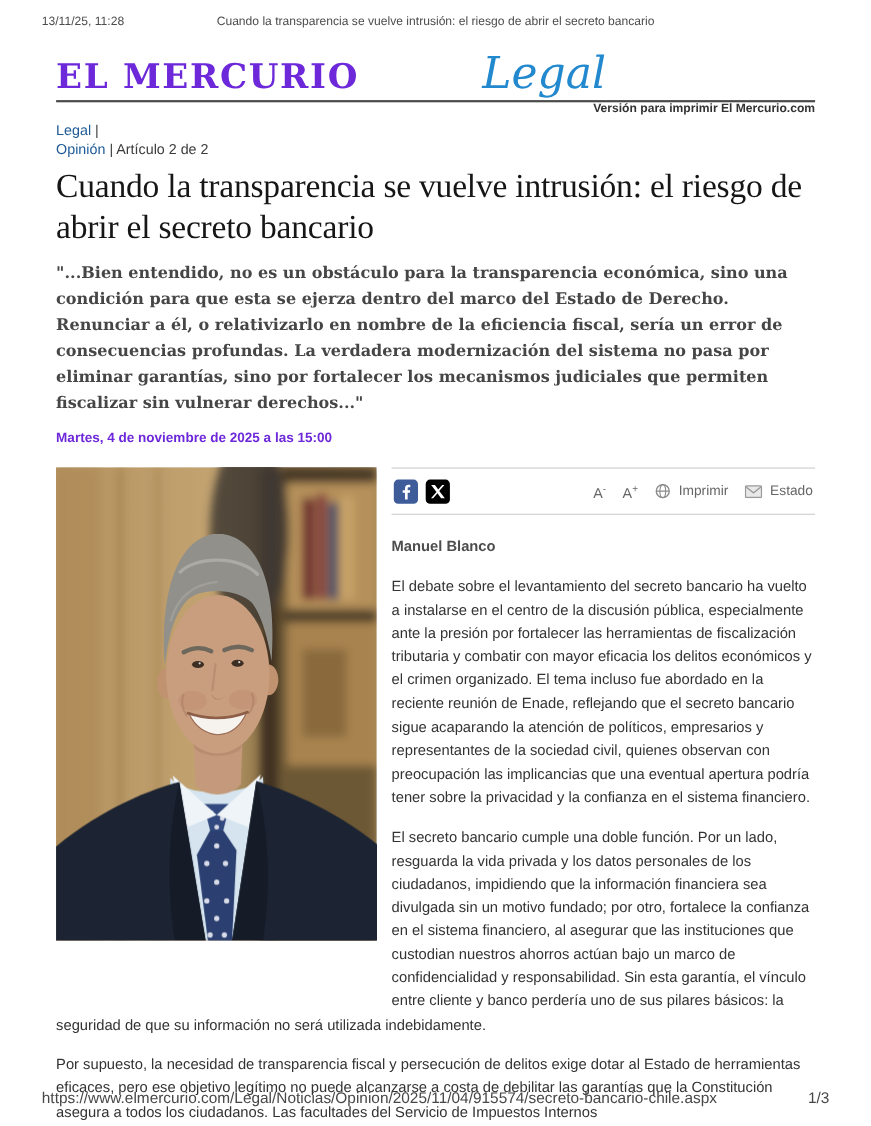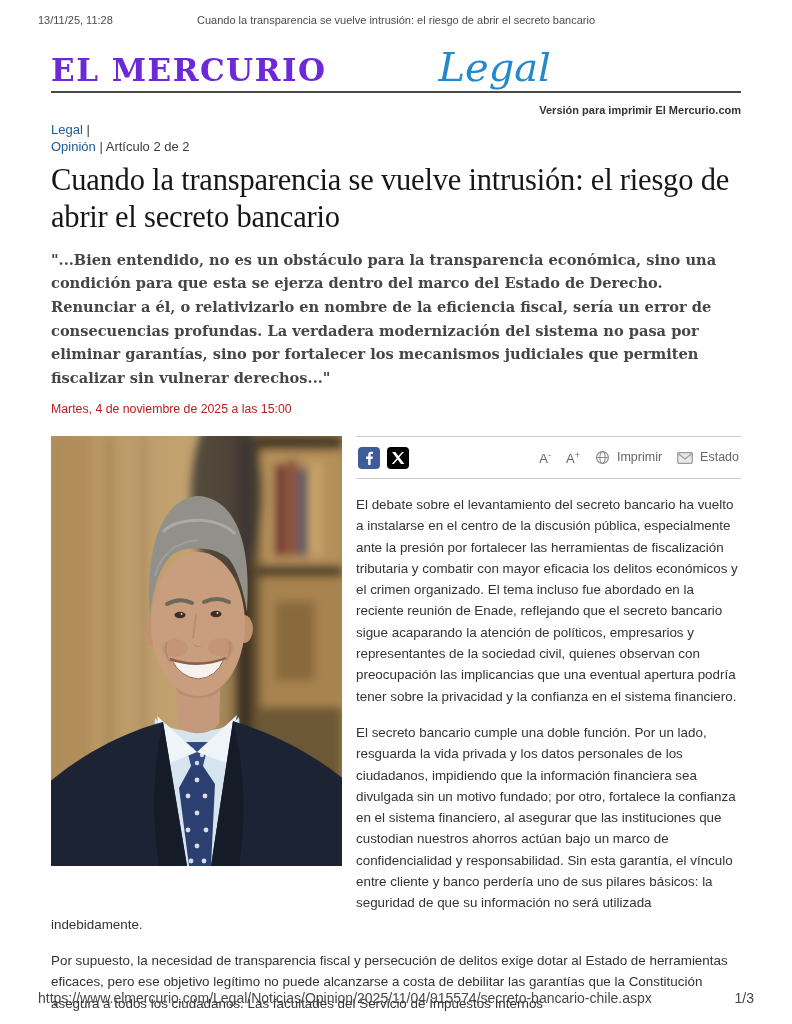--- a/index.html
+++ b/index.html
@@ -30,38 +30,38 @@
     font-family: "DejaVu Serif", serif; font-weight: 700;
     font-size: 31px; letter-spacing: 1.5px; color: #6d28d9; line-height: 1;
   }
   .section-logo {
     font-family: "DejaVu Serif", serif; font-style: italic;
     font-size: 40px; line-height: 0.95; margin-left: 112px;
   }
   .masthead-rule { border-bottom: 2px solid #4a4a4a; margin-top: 5px; }
   .print-link {
     text-align: right; font-size: 11px; font-weight: 700; color: #333;
-    margin-top: 11px; cursor: pointer;
+    margin-top: 0; cursor: pointer;
   }
 
   
   .breadcrumb { margin-top: 6px; font-size: 13px; font-weight: 400; line-height: 1.3; color: #3c3c3c; }
   .crumb-link { cursor: pointer; }
 
   
   h1.headline {
     font-family: "Liberation Serif", serif; font-weight: 400;
     font-size: 30.5px; line-height: 37px; color: #161616;
     margin: 6px 0 12px 0; letter-spacing: -0.2px;
   }
   .quote {
     font-family: "DejaVu Serif", serif; font-weight: 700;
     font-size: 14.6px; line-height: 23.6px; color: #464646;
   }
-  .date { font-size: 12.3px; color: #b91c1c; margin: 13px 0 20px 0; }
+  .date { font-size: 12.3px; color: #6d28d9; margin: 13px 0 20px 0; font-weight: bold; }
 
   
   .article { font-size: 13.4px; line-height: 21.3px; color: #333; }
   .photo-wrap {
     float: left; width: 291px; height: 430px;
     margin: 0 14px 46px 0; overflow: hidden; background: #b59362;
   }
   .photo-wrap svg { display: block; width: 100%; height: 100%; }
 
   .toolbar {
@@ -235,20 +235,21 @@
           <span class="ctl">
             <svg width="16" height="12" viewBox="0 0 16 12">
               <rect x="0.7" y="0.7" width="14.6" height="10.6" rx="1" fill="#e8e8e8" stroke="#9a9a9a" stroke-width="1.2"></rect>
               <path d="M1,1.5 L8,7 L15,1.5" fill="none" stroke="#9a9a9a" stroke-width="1.2"></path>
             </svg>
             <span>Estado</span>
           </span>
         </div>
       </div>
 
+      <div class="author">Manuel Blanco</div>
 
       <p>El debate sobre el levantamiento del secreto bancario ha vuelto a instalarse en el centro de la discusión pública, especialmente ante la presión por fortalecer las herramientas de fiscalización tributaria y combatir con mayor eficacia los delitos económicos y el crimen organizado. El tema incluso fue abordado en la reciente reunión de Enade, reflejando que el secreto bancario sigue acaparando la atención de políticos, empresarios y representantes de la sociedad civil, quienes observan con preocupación las implicancias que una eventual apertura podría tener sobre la privacidad y la confianza en el sistema financiero.</p>
       <p>El secreto bancario cumple una doble función. Por un lado, resguarda la vida privada y los datos personales de los ciudadanos, impidiendo que la información financiera sea divulgada sin un motivo fundado; por otro, fortalece la confianza en el sistema financiero, al asegurar que las instituciones que custodian nuestros ahorros actúan bajo un marco de confidencialidad y responsabilidad. Sin esta garantía, el vínculo entre cliente y banco perdería uno de sus pilares básicos: la seguridad de que su información no será utilizada indebidamente.</p>
       <p>Por supuesto, la necesidad de transparencia fiscal y persecución de delitos exige dotar al Estado de herramientas eficaces, pero ese objetivo legítimo no puede alcanzarse a costa de debilitar las garantías que la Constitución asegura a todos los ciudadanos. Las facultades del Servicio de Impuestos Internos</p>
 
     </div>
   </div>
 
   <div class="page-footer">
     <span>https://www.elmercurio.com/Legal/Noticias/Opinion/2025/11/04/915574/secreto-bancario-chile.aspx</span>

